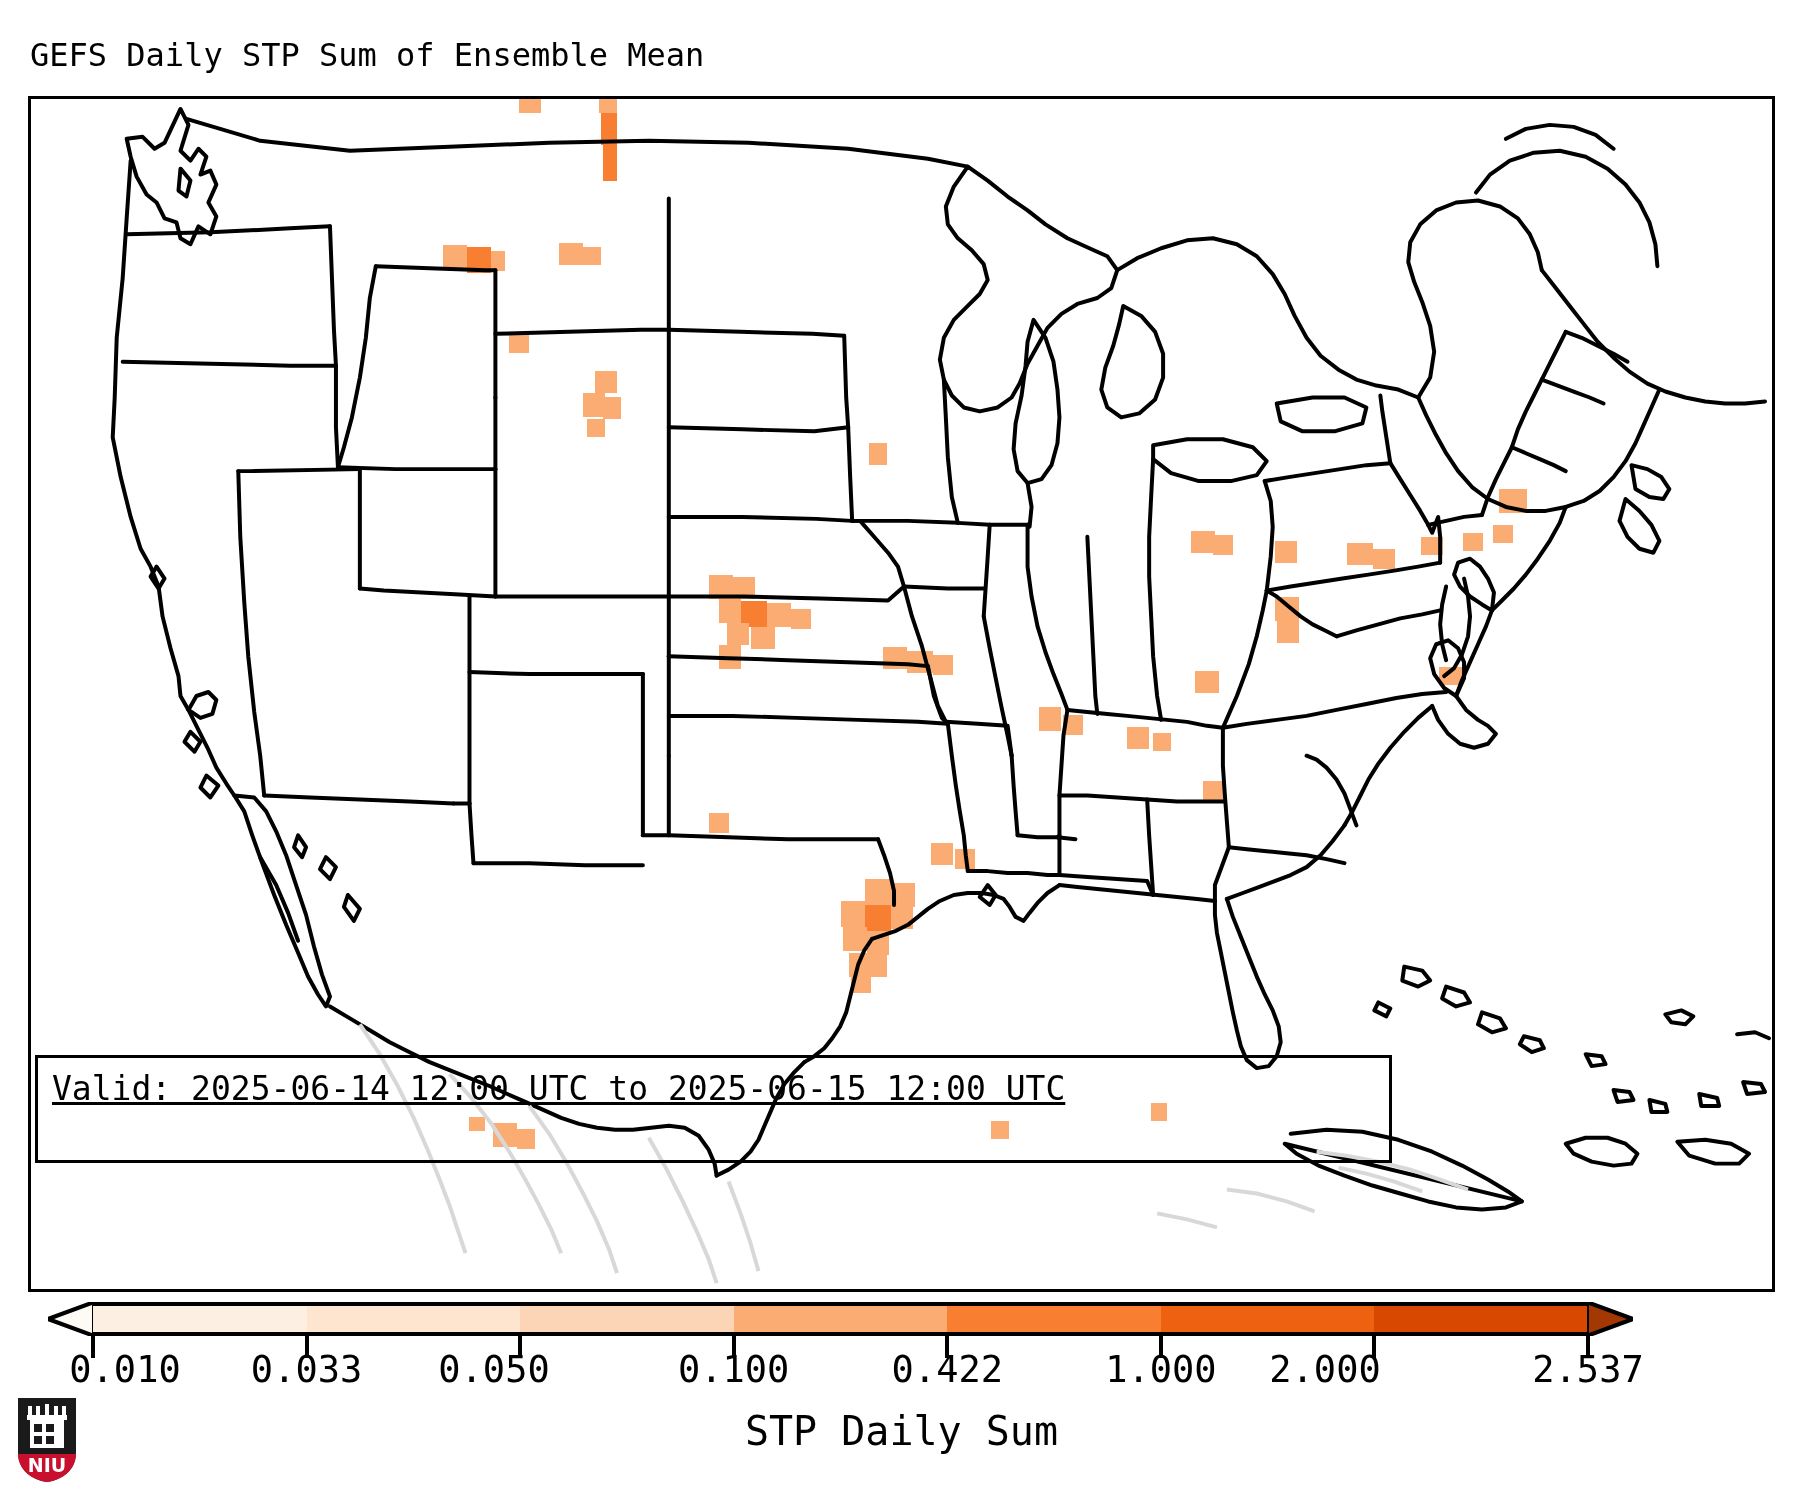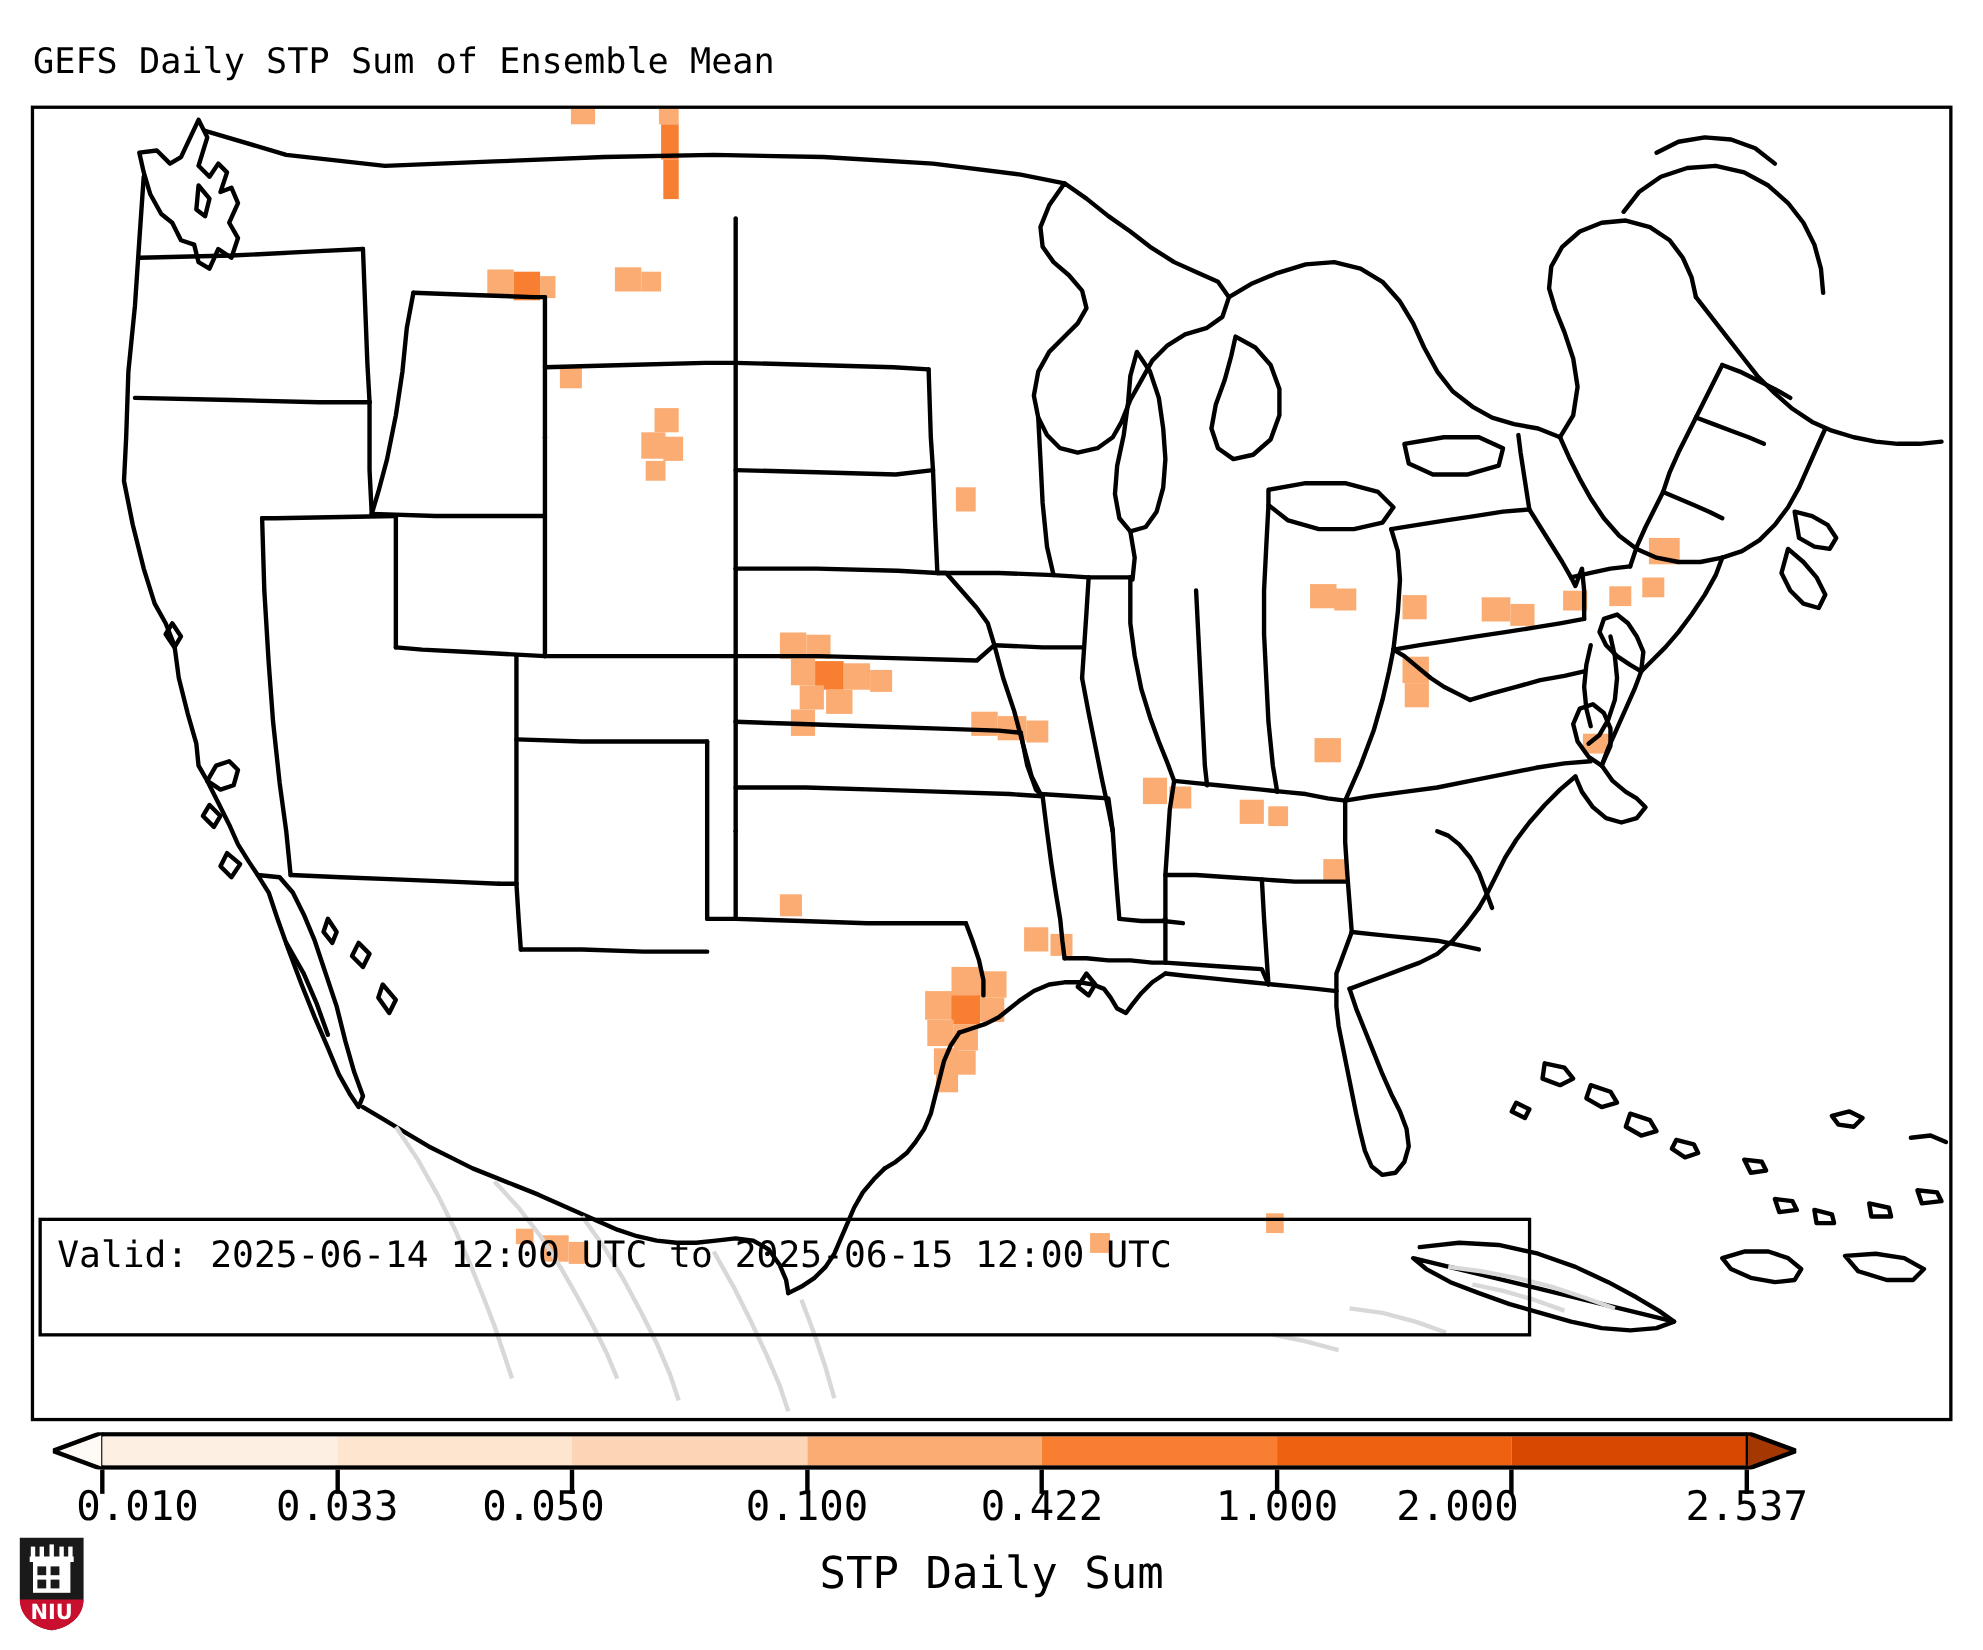--- a/index.html
+++ b/index.html
@@ -307,21 +307,21 @@
         <path d="M620 1044 L638 1076 L654 1108 L668 1138 L680 1166 L688 1190"></path>
         <path d="M700 1088 L712 1120 L722 1150 L730 1178"></path>
         <path d="M1290 1058 L1320 1062 L1352 1068 L1384 1076 L1414 1086 L1442 1096"></path>
         <path d="M1312 1074 L1340 1080 L1368 1088 L1396 1098"></path>
         <path d="M1200 1096 L1230 1100 L1260 1108 L1288 1118"></path>
         <path d="M1130 1120 L1160 1126 L1190 1134"></path>
       </g>
     </svg>
   </div>
 
-  <div id="info-box" style="left:4px;top:1008px;">
+  <div id="info-box" style="left:4px;top:956px;text-decoration:underline;">
     <div class="info-line">Valid: 2025-06-14 12:00 UTC to 2025-06-15 12:00 UTC</div>
   </div>
 </div>
 
 <div id="cbar-wrap">
   <svg id="cbar-left-arrow" viewBox="0 0 46 34" preserveAspectRatio="none">
     <polygon points="46,0 0,17 46,34" fill="#fefaf5" stroke="#000" stroke-width="4"></polygon>
   </svg>
   <div id="cbar-body">
       <div class="cseg" style="background: rgb(253, 240, 227);"></div>

